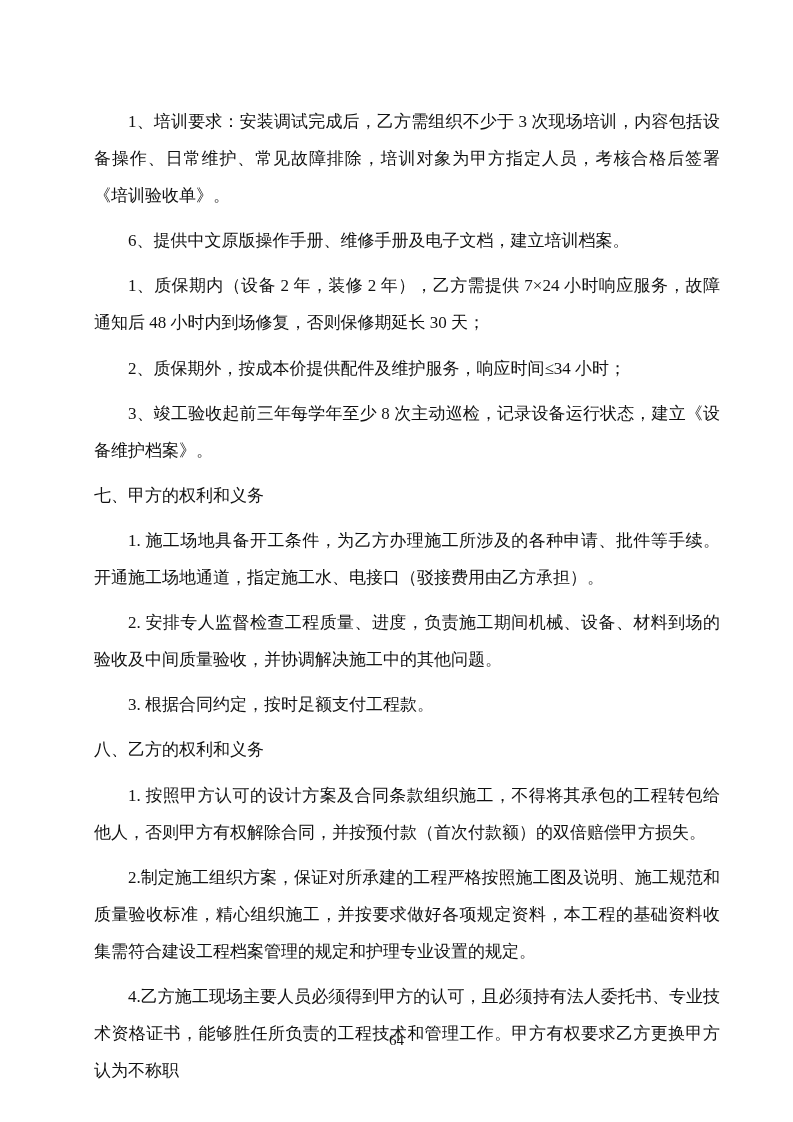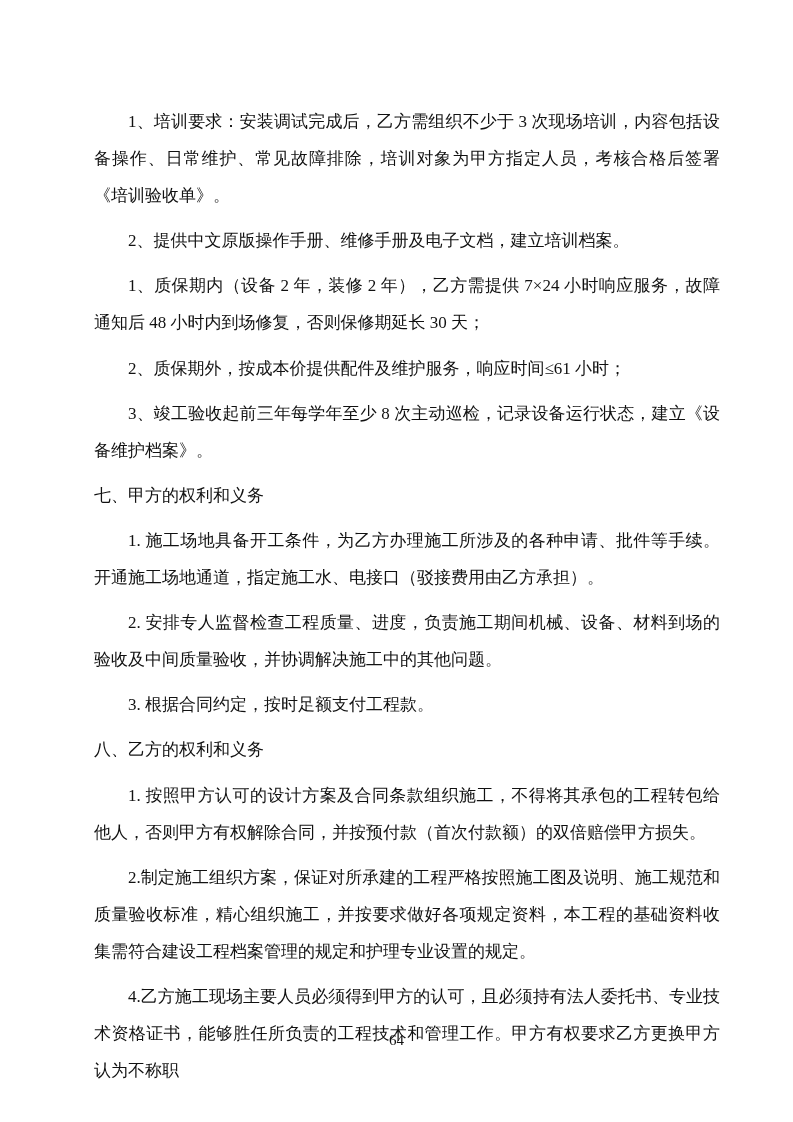--- a/index.html
+++ b/index.html
@@ -48,23 +48,23 @@
     line-height: 20px;
     color: #111111;
   }
 </style>
 </head>
 <body>
 
 <div class="doc-page">
   <div class="doc-body">
       <p class="indent">1、培训要求：安装调试完成后，乙方需组织不少于 3 次现场培训，内容包括设备操作、日常维护、常见故障排除，培训对象为甲方指定人员，考核合格后签署《培训验收单》。</p>
-      <p class="indent">2、提供中文原版操作手册、维修手册及电子文档，建立培训档案。</p>
+      <p class="indent">6、提供中文原版操作手册、维修手册及电子文档，建立培训档案。</p>
       <p class="indent">1、质保期内（设备 2 年，装修 2 年），乙方需提供 7×24 小时响应服务，故障通知后 48 小时内到场修复，否则保修期延长 30 天；</p>
-      <p class="indent">2、质保期外，按成本价提供配件及维护服务，响应时间≤61 小时；</p>
+      <p class="indent">2、质保期外，按成本价提供配件及维护服务，响应时间≤34 小时；</p>
       <p class="indent">3、竣工验收起前三年每学年至少 8 次主动巡检，记录设备运行状态，建立《设备维护档案》。</p>
       <p class="">七、甲方的权利和义务</p>
       <p class="indent">1. 施工场地具备开工条件，为乙方办理施工所涉及的各种申请、批件等手续。开通施工场地通道，指定施工水、电接口（驳接费用由乙方承担）。</p>
       <p class="indent">2. 安排专人监督检查工程质量、进度，负责施工期间机械、设备、材料到场的验收及中间质量验收，并协调解决施工中的其他问题。</p>
       <p class="indent">3. 根据合同约定，按时足额支付工程款。</p>
       <p class="">八、乙方的权利和义务</p>
       <p class="indent">1. 按照甲方认可的设计方案及合同条款组织施工，不得将其承包的工程转包给他人，否则甲方有权解除合同，并按预付款（首次付款额）的双倍赔偿甲方损失。</p>
       <p class="indent">2.制定施工组织方案，保证对所承建的工程严格按照施工图及说明、施工规范和质量验收标准，精心组织施工，并按要求做好各项规定资料，本工程的基础资料收集需符合建设工程档案管理的规定和护理专业设置的规定。</p>
       <p class="indent">4.乙方施工现场主要人员必须得到甲方的认可，且必须持有法人委托书、专业技术资格证书，能够胜任所负责的工程技术和管理工作。甲方有权要求乙方更换甲方认为不称职</p>
     </div>

